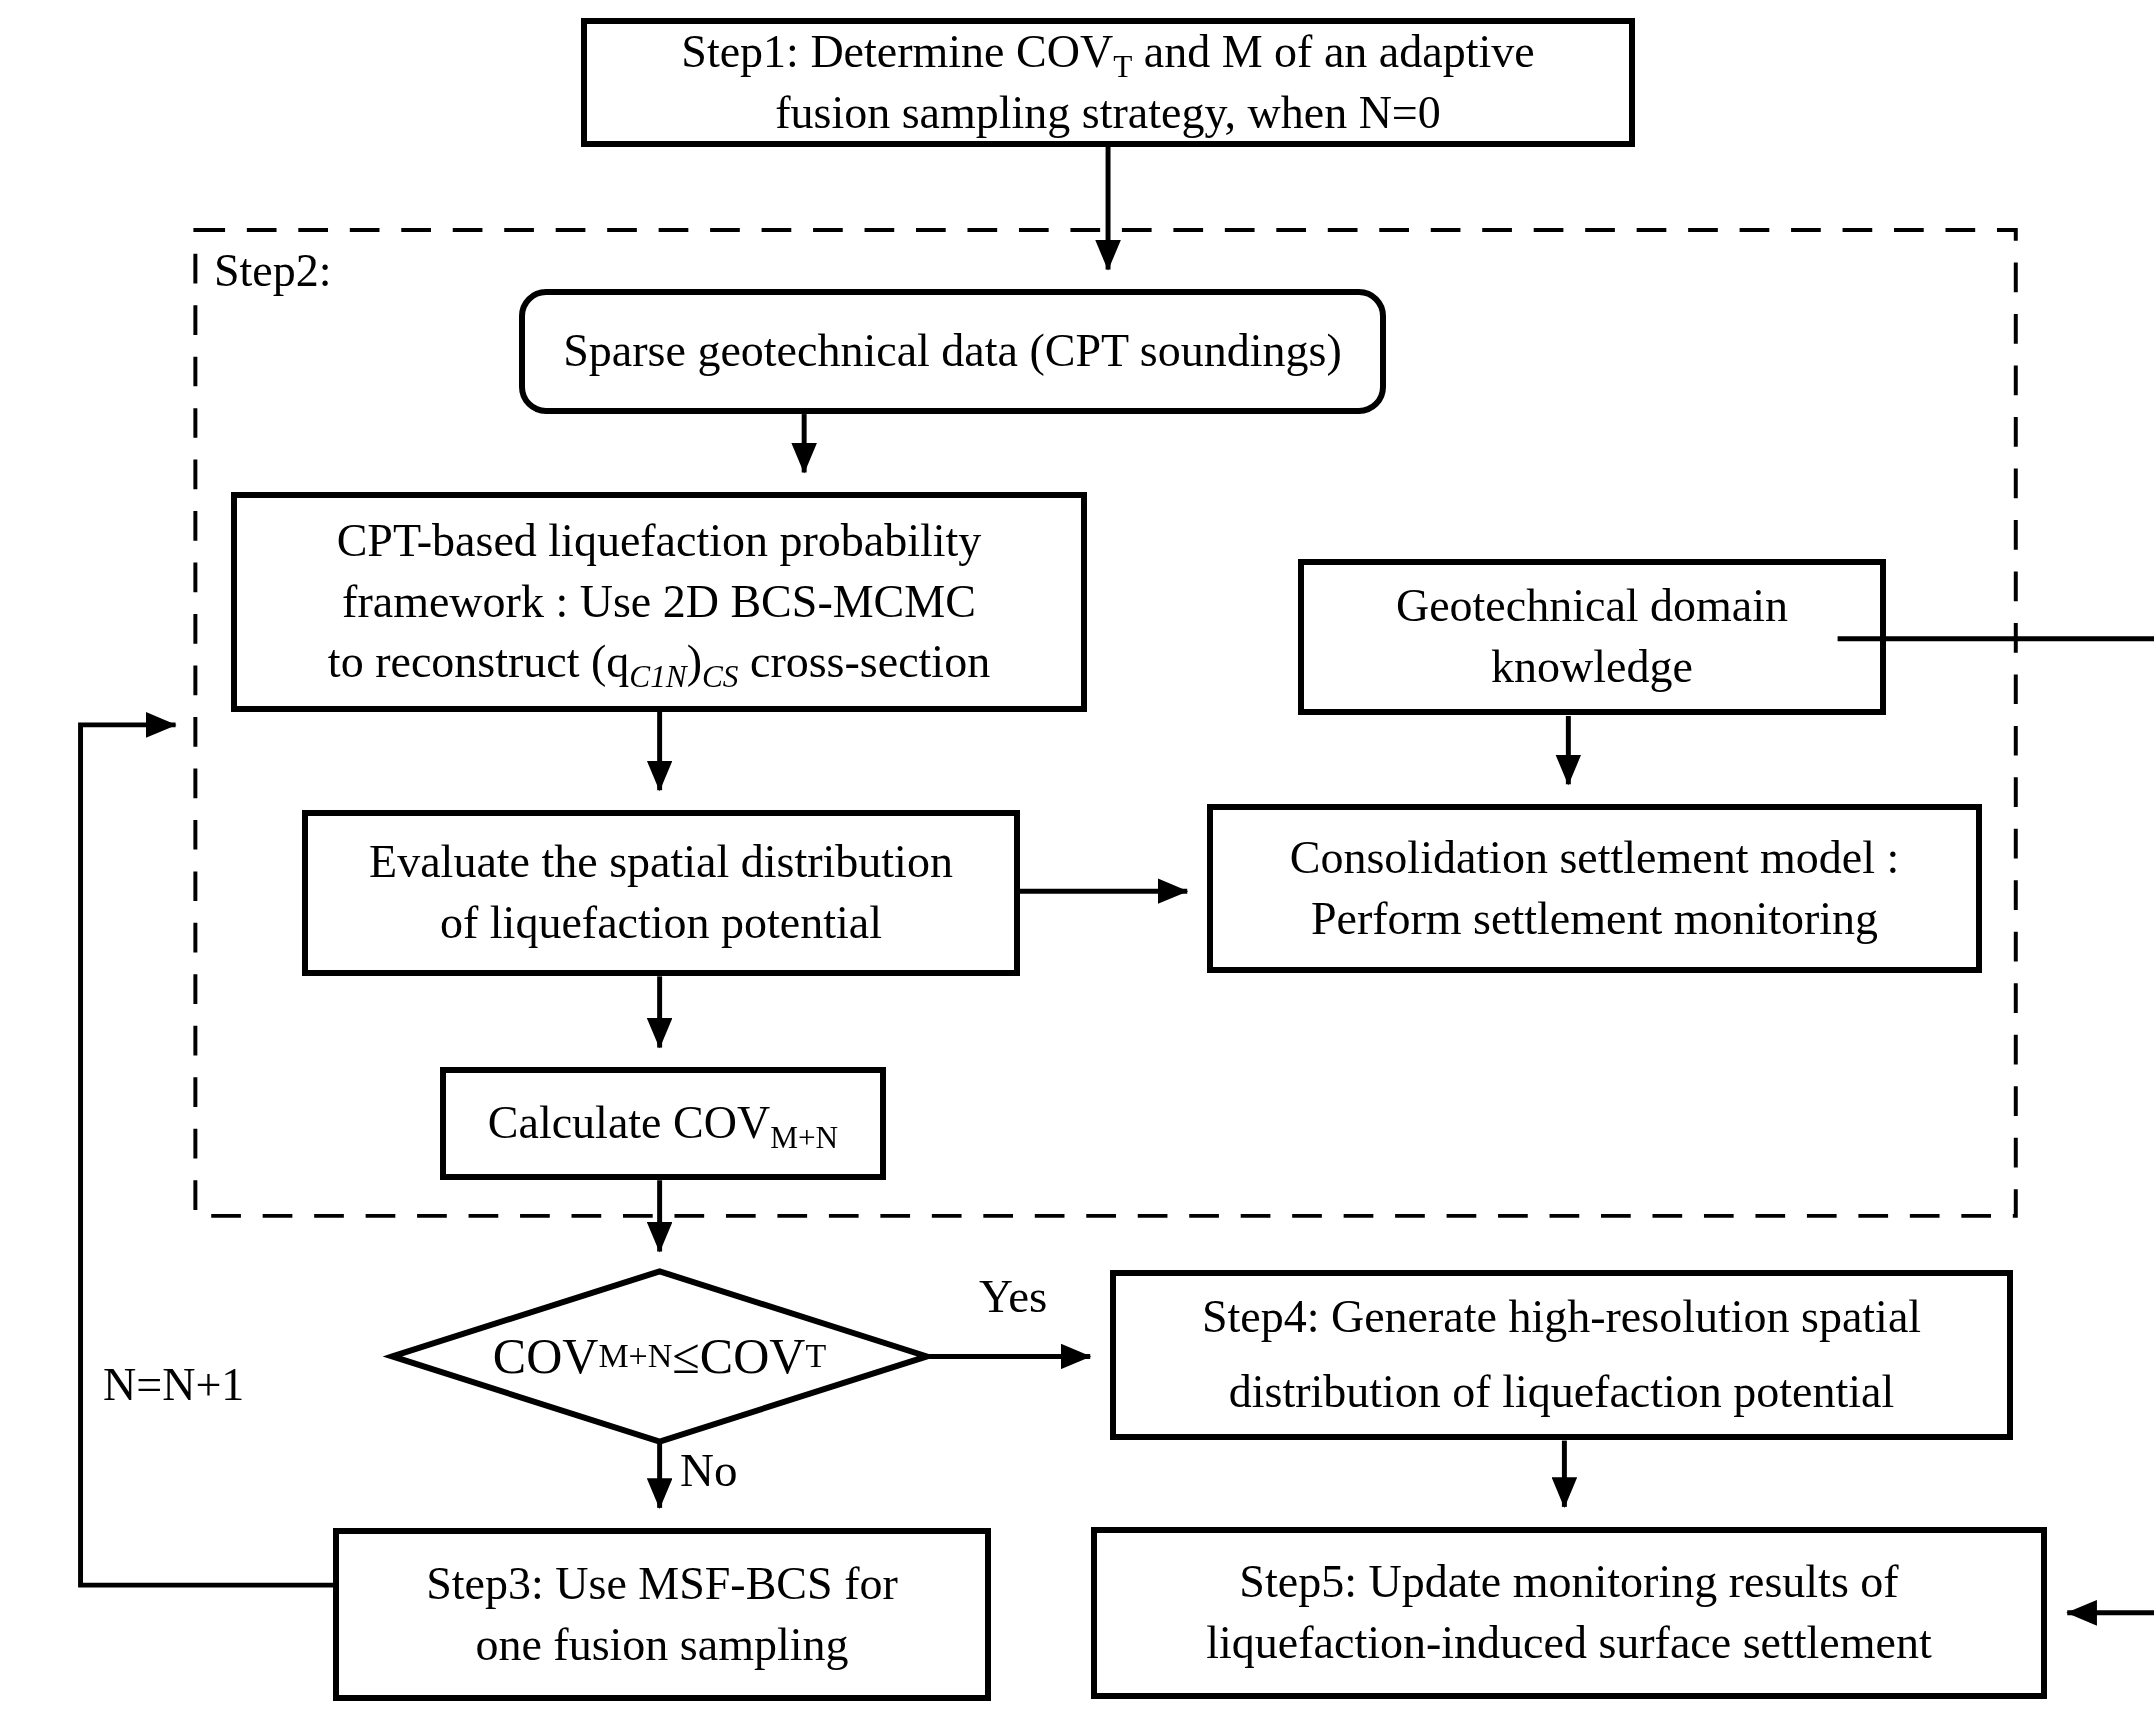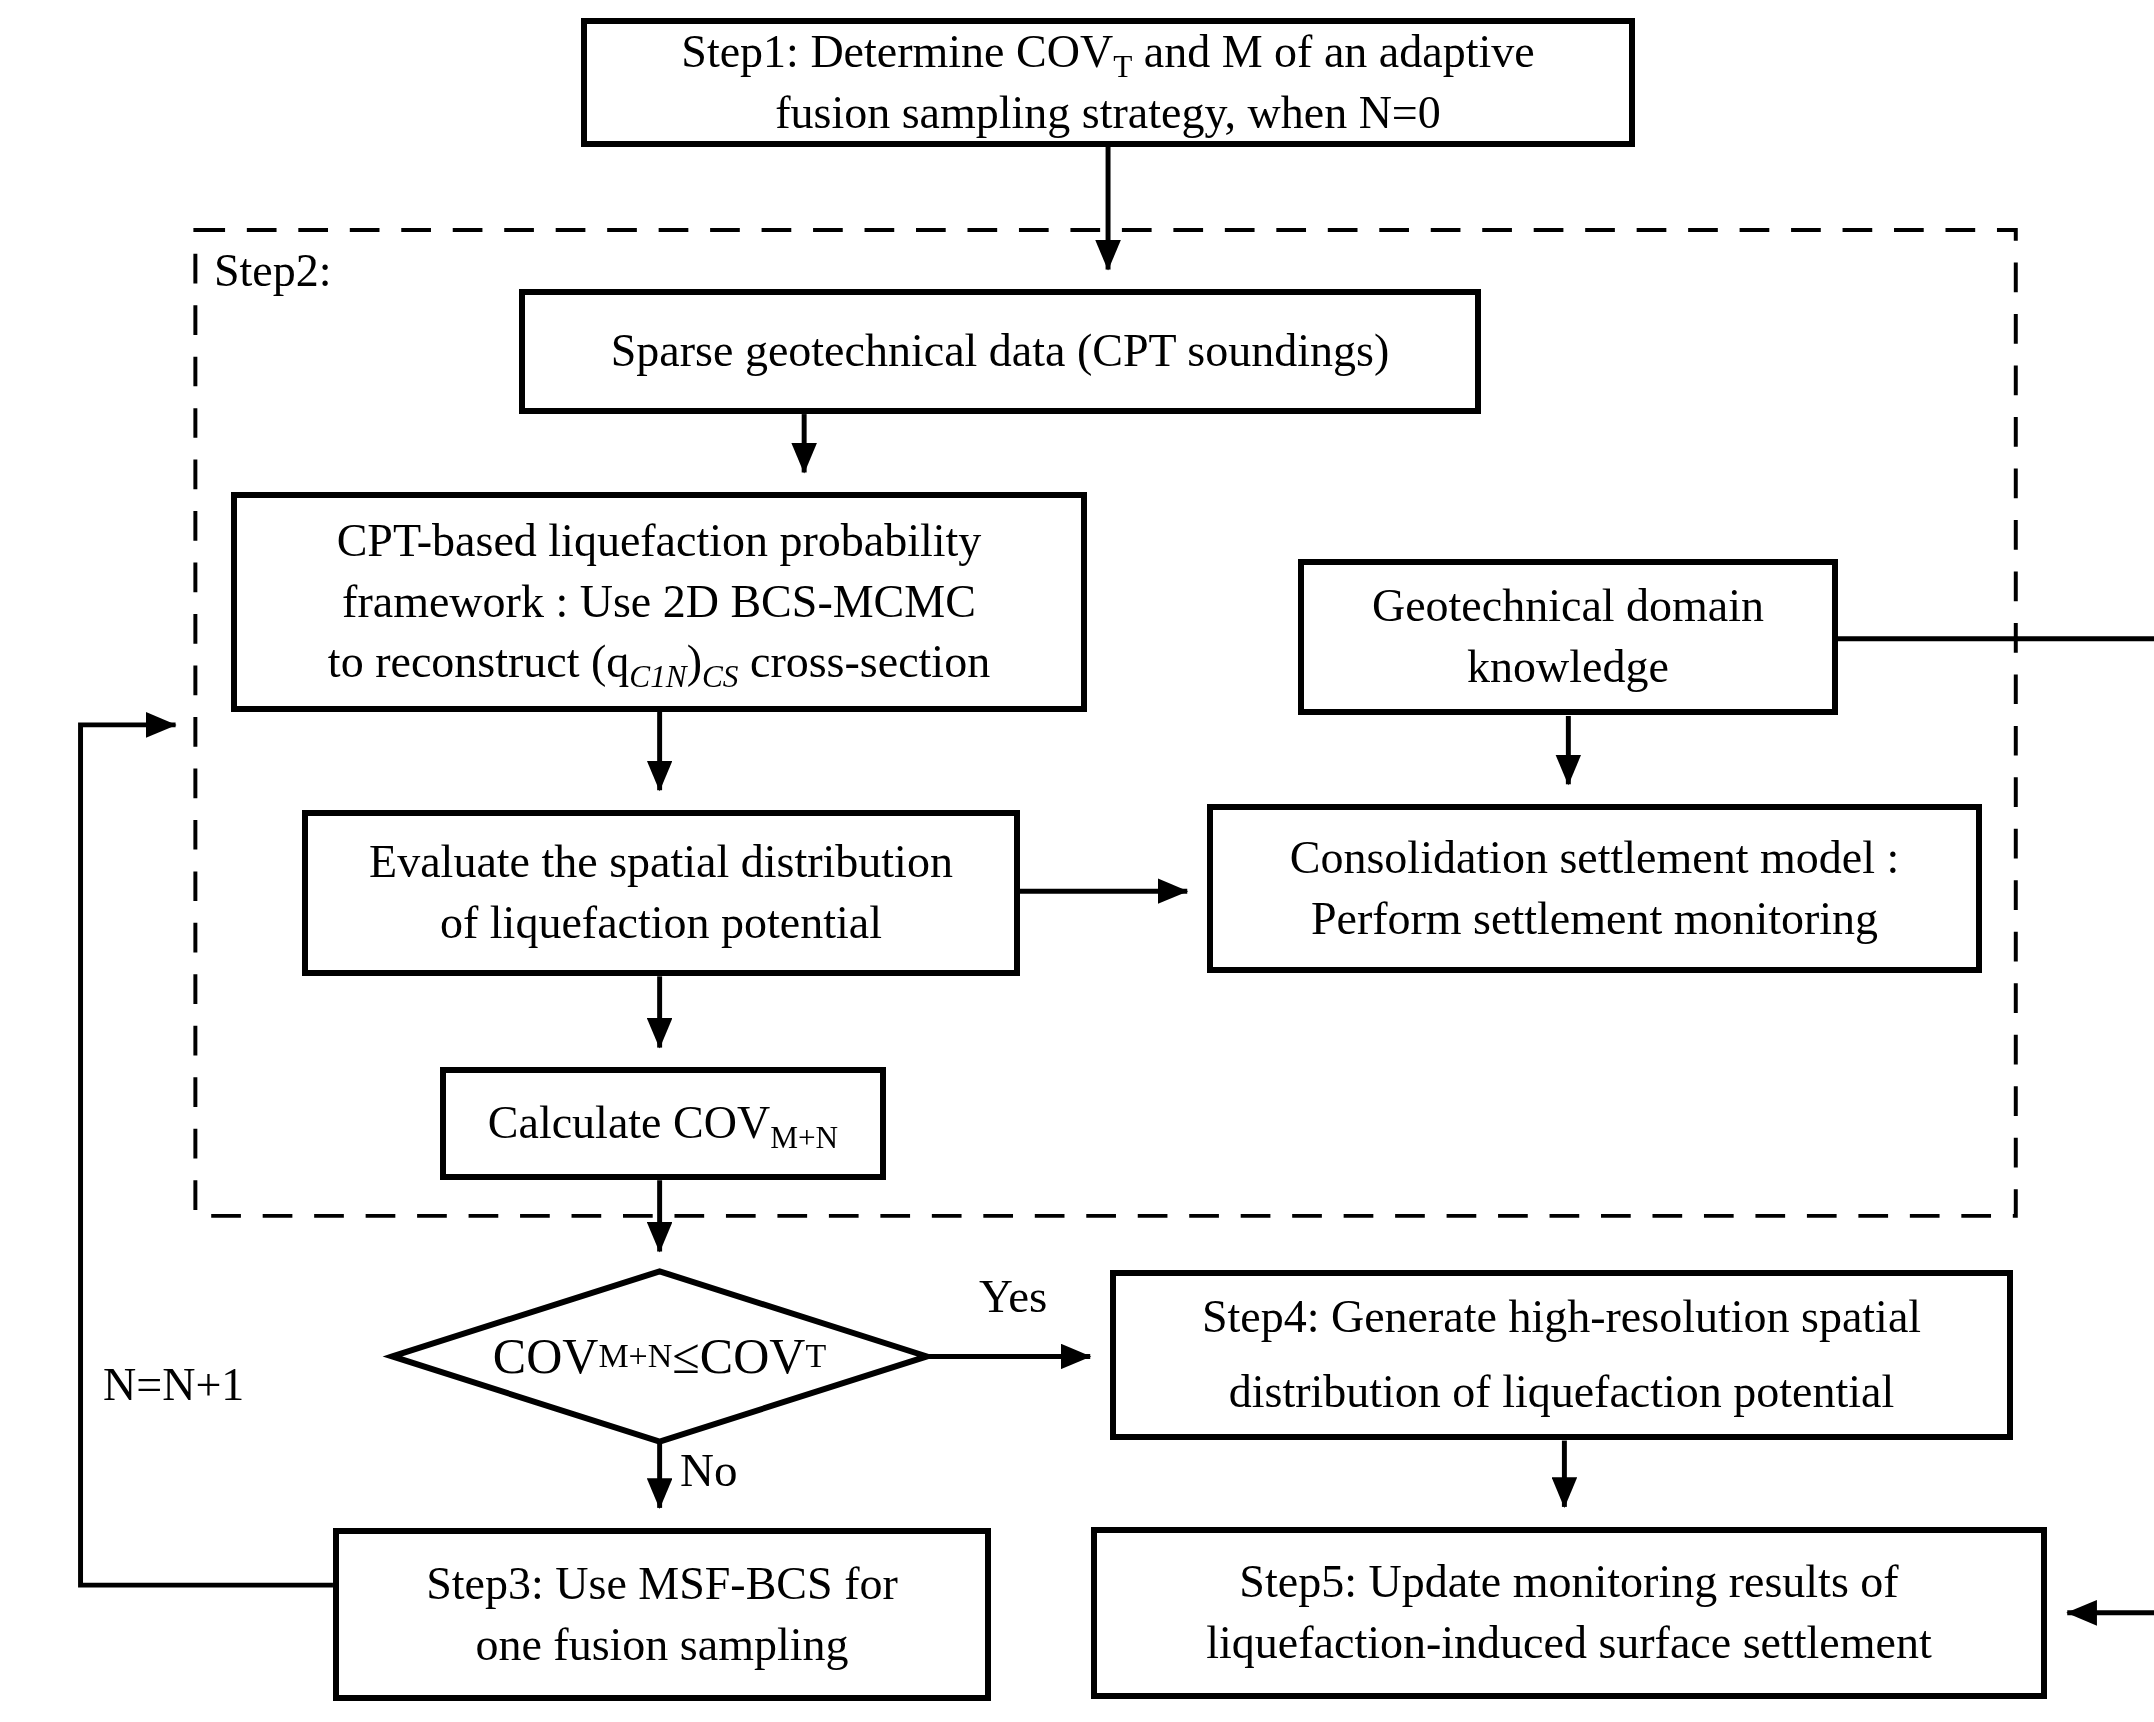--- a/index.html
+++ b/index.html
@@ -41,23 +41,23 @@
     pointer-events:none;
   }
   #diamond-text{
     position:absolute;
     left:356px;top:1271px;width:535px;height:170px;
     display:flex;align-items:center;justify-content:center;
     font-size:50px;z-index:6;white-space:nowrap;
   }
   
   #step1-box{left:545px;top:18px;width:1054px;height:129px;}
-  #sparse-box{left:483px;top:289px;width:962px;height:125px;}
+  #sparse-box{left:483px;top:289px;width:867px;height:125px;border-radius:27px;}
   #cpt-box{left:195px;top:492px;width:856px;height:220px;text-align:center;}
-  #geotech-box{left:1262px;top:559px;width:540px;height:156px;}
+  #geotech-box{left:1262px;top:559px;width:588px;height:156px;}
   #evaluate-box{left:266px;top:810px;width:718px;height:166px;}
   #consolidation-box{left:1171px;top:804px;width:775px;height:169px;}
   #calculate-box{left:404px;top:1067px;width:446px;height:113px;}
   #step4-box{left:1074px;top:1270px;width:903px;height:170px;gap:14px;}
   #step3-box{left:297px;top:1528px;width:658px;height:173px;}
   #step5-box{left:1055px;top:1527px;width:956px;height:172px;}
   #step2-label{left:178px;top:244px;font-size:46px;}
   #yes-label{left:943px;top:1269px;}
   #no-label{left:644px;top:1443px;}
   #loop-label{left:67px;top:1358px;font-size:46px;}

